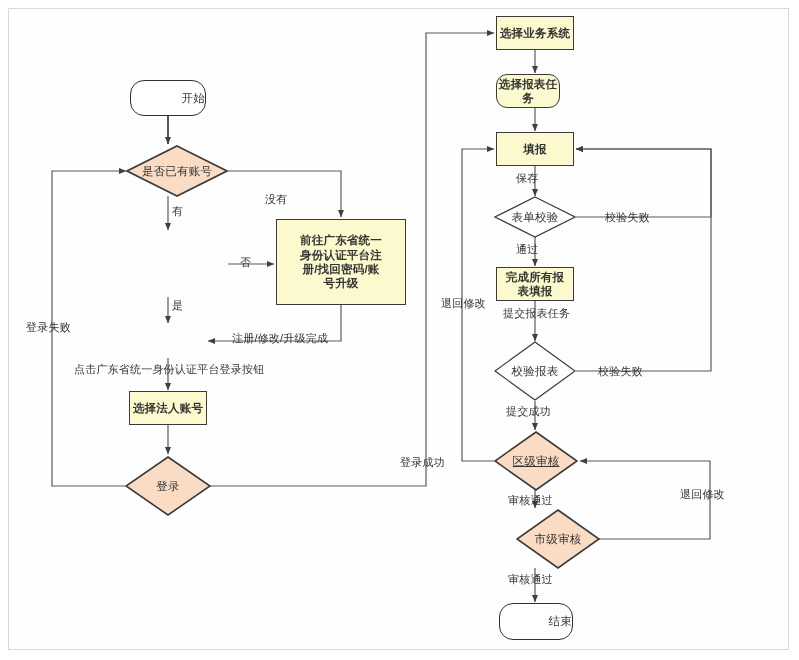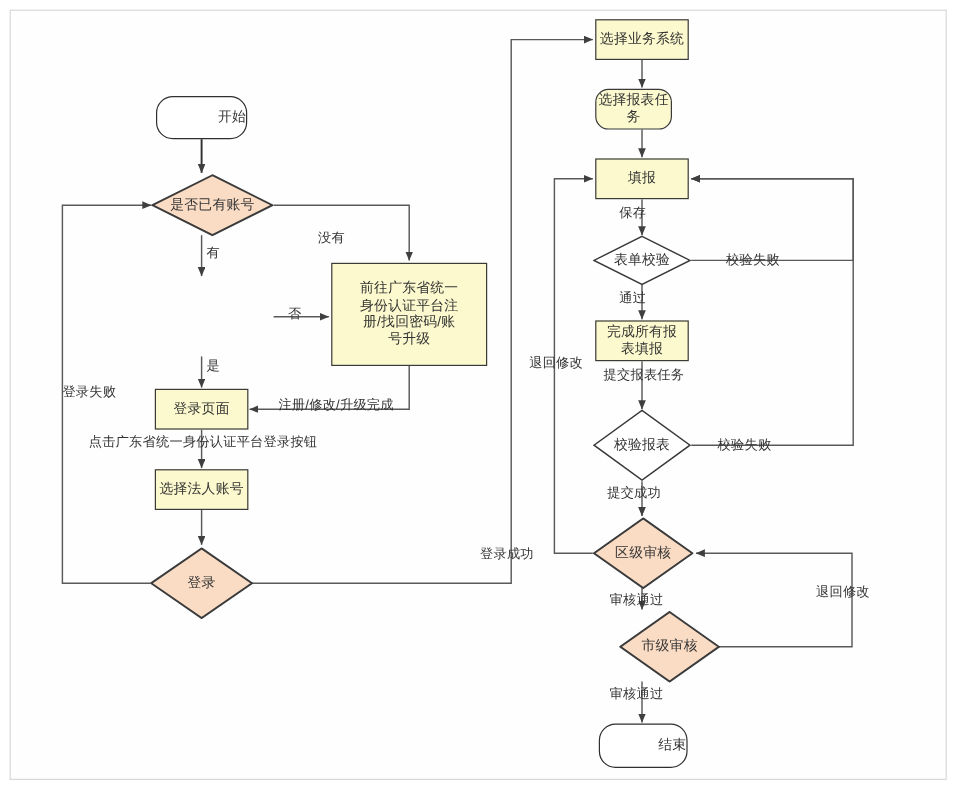--- a/index.html
+++ b/index.html
@@ -42,20 +42,21 @@
     justify-content: center;
     text-align: center;
     color: #333333;
     font-size: 11.5px;
     line-height: 1.25;
     letter-spacing: 0.2px;
   }
   .node.process {
     border: 1.6px solid #3a3a3a;
     background: #fbf9cd;
+    font-weight: bold;
   }
   .node.terminal {
     border: 1.8px solid #2f2f2f;
     background: #ffffff;
     border-radius: 14px;
     justify-content: flex-end;
   }
   .node.decision {
     background: transparent;
     border: none;
@@ -153,23 +154,20 @@
       <polygon points="51,1 101,26 51,51 1,26" fill="#fadcc5" stroke="#3a3a3a" stroke-width="1.6"></polygon>
     </svg>
     <span class="dlabel">是否已有账号</span>
   </div>
 
 
   <div class="node process" style="left:276px; top:219px; width:130px; height:86px; padding:0 21px;">
     <span>前往广东省统一身份认证平台注册/找回密码/账号升级</span>
   </div>
 
-  <div class="node process" style="left:129px; top:324px; width:78px; height:34px;">
-    <span>登录页面</span>
-  </div>
 
   <div class="node process" style="left:129px; top:391px; width:78px; height:34px;">
     <span>选择法人账号</span>
   </div>
 
   <div class="node decision" style="left:125px; top:456px; width:86px; height:60px;">
     <svg class="dshape" viewBox="0 0 86 60" preserveAspectRatio="none">
       <polygon points="43,1 85,30 43,59 1,30" fill="#fadcc5" stroke="#3a3a3a" stroke-width="1.6"></polygon>
     </svg>
     <span class="dlabel">登录</span>
@@ -198,21 +196,21 @@
     <span>完成所有报表填报</span>
   </div>
 
   <div class="node decision" style="left:494px; top:341px; width:82px; height:60px;">
     <svg class="dshape" viewBox="0 0 82 60" preserveAspectRatio="none">
       <polygon points="41,1 81,30 41,59 1,30" fill="#ffffff" stroke="#3a3a3a" stroke-width="1.2"></polygon>
     </svg>
     <span class="dlabel">校验报表</span>
   </div>
 
-  <div class="node decision" style="left:494px; top:431px; width:84px; height:60px;">
+  <div class="node decision" style="left:494px; top:431px; width:84px; height:60px;text-decoration:underline;">
     <svg class="dshape" viewBox="0 0 84 60" preserveAspectRatio="none">
       <polygon points="42,1 83,30 42,59 1,30" fill="#fadcc5" stroke="#3a3a3a" stroke-width="1.6"></polygon>
     </svg>
     <span class="dlabel">区级审核</span>
   </div>
 
   <div class="node decision" style="left:516px; top:509px; width:84px; height:60px;">
     <svg class="dshape" viewBox="0 0 84 60" preserveAspectRatio="none">
       <polygon points="42,1 83,30 42,59 1,30" fill="#fadcc5" stroke="#3a3a3a" stroke-width="1.6"></polygon>
     </svg>
@@ -228,21 +226,21 @@
   <div class="edge-label" style="left:172px; top:205px;">有</div>
 
   <div class="edge-label" style="left:240px; top:256px;">否</div>
 
   <div class="edge-label" style="left:172px; top:299px;">是</div>
 
   <div class="edge-label" style="left:232px; top:332px;">注册/修改/升级完成</div>
 
   <div class="edge-label" style="left:74px; top:363px;">点击广东省统一身份认证平台登录按钮</div>
 
-  <div class="edge-label" style="left:26px; top:321px;margin-left:26px;">登录失败</div>
+  <div class="edge-label" style="left:26px; top:321px;">登录失败</div>
 
   <div class="edge-label" style="left:400px; top:456px;">登录成功</div>
 
   <div class="edge-label" style="left:516px; top:172px;">保存</div>
 
   <div class="edge-label" style="left:605px; top:211px;">校验失败</div>
 
   <div class="edge-label" style="left:516px; top:243px;">通过</div>
 
   <div class="edge-label" style="left:503px; top:307px;">提交报表任务</div>

